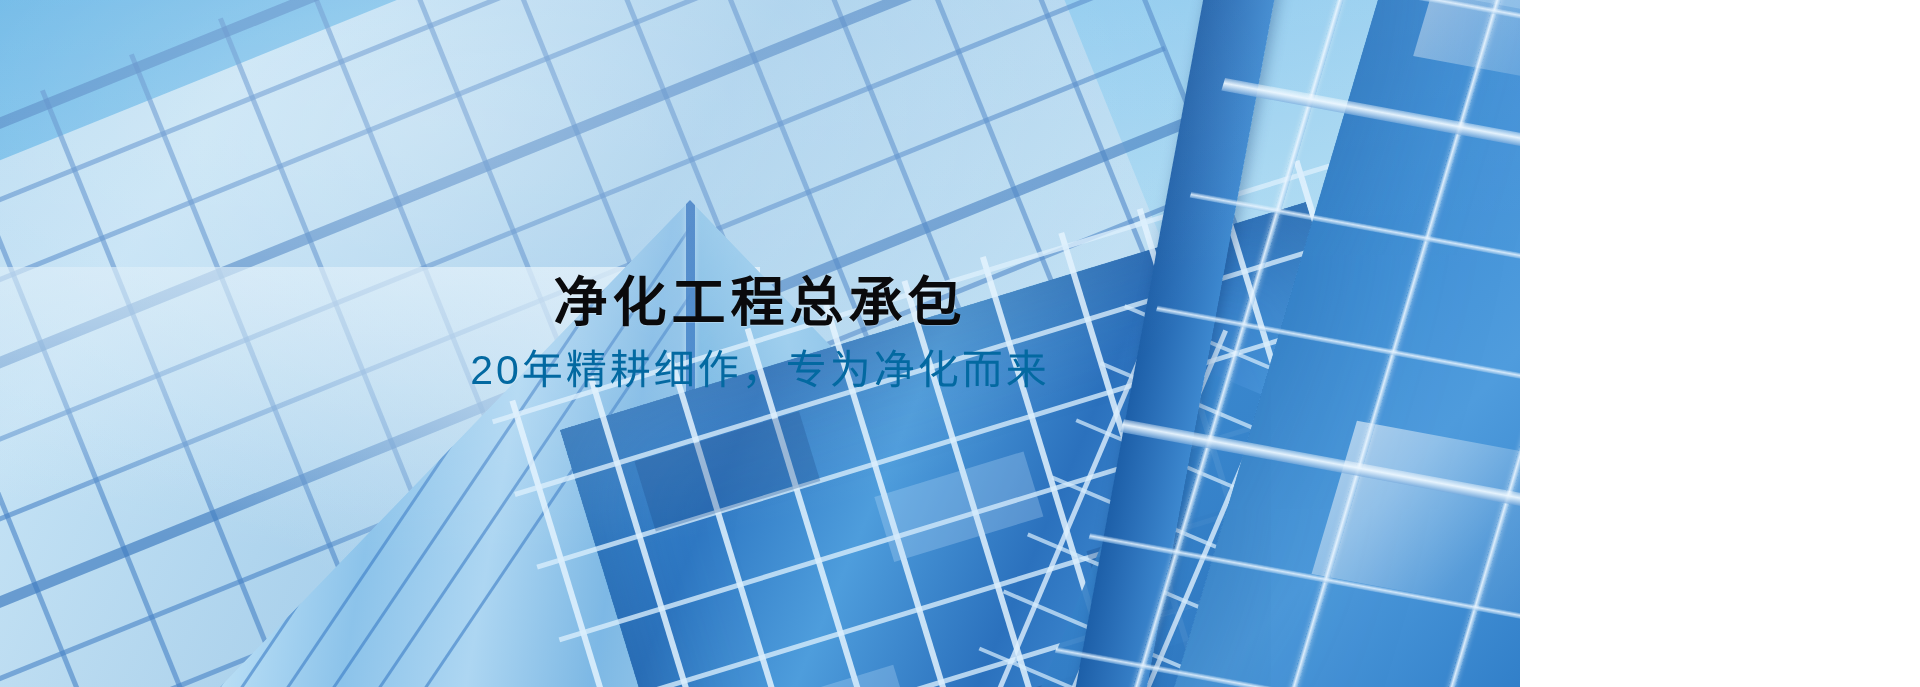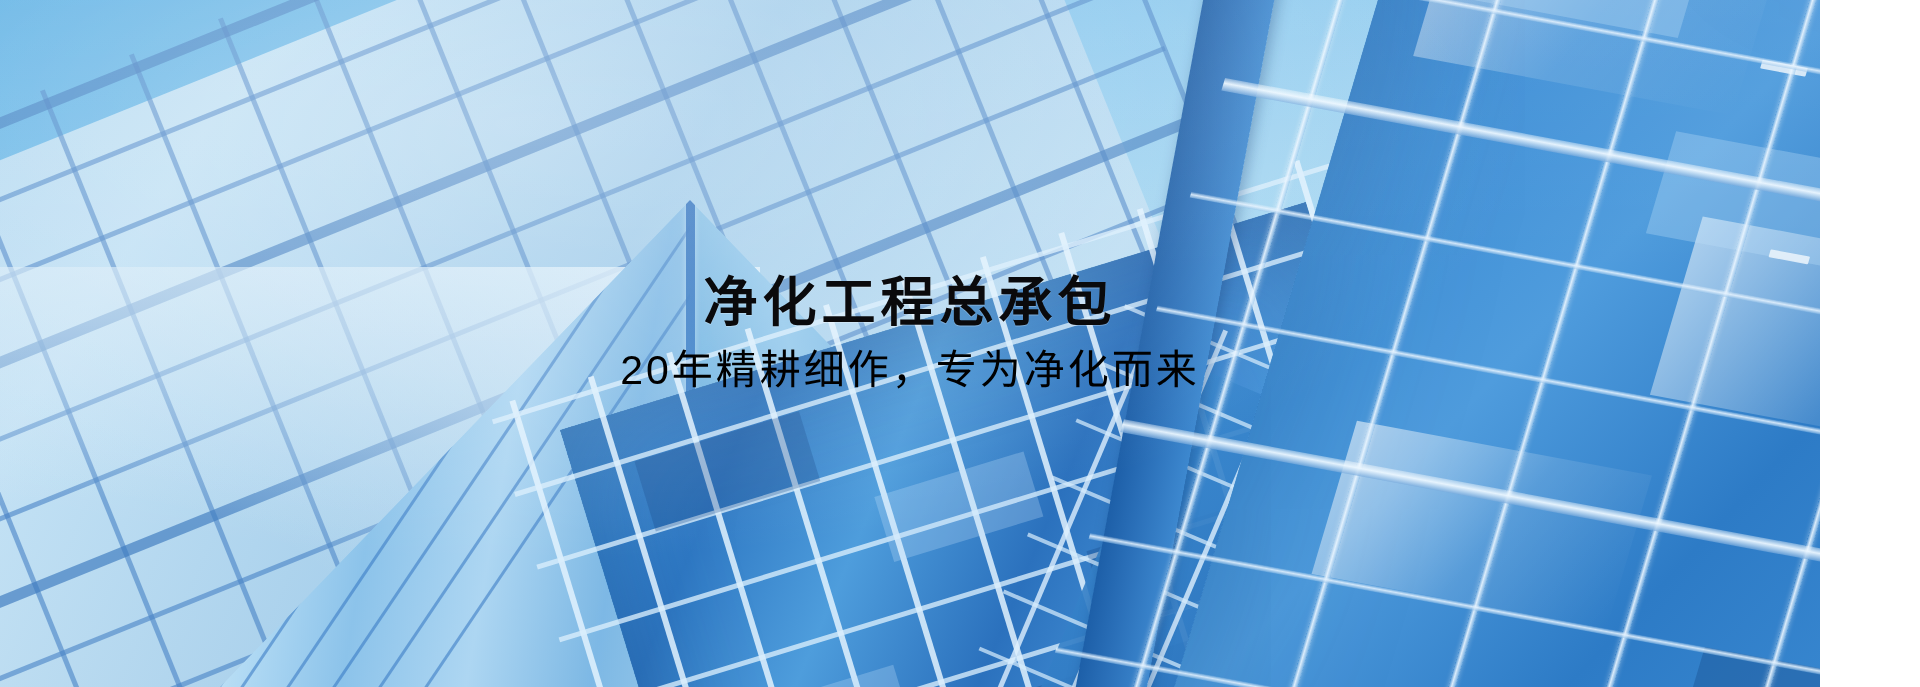--- a/index.html
+++ b/index.html
@@ -7,21 +7,21 @@
     margin: 0;
     padding: 0;
     background: #ffffff;
   }
   body {
     font-family: "Liberation Sans", "DejaVu Sans", sans-serif;
   }
 
   .banner {
     position: relative;
-    width: 1820px;
+    width: 1520px;
     height: 687px;
     overflow: hidden;
     background: #9ed3ee;
   }
 
   
   .sky {
     position: absolute;
     inset: 0;
     background:
@@ -292,21 +292,21 @@
     margin: 0;
     color: #0a0a0c;
     text-shadow: 0 1px 0 rgba(255,255,255,0.25);
   }
   .subline {
     font-size: 41px;
     font-weight: 400;
     letter-spacing: 3px;
     line-height: 1.3;
     margin: 12px 0 0 0;
-    color: #000000;
+    color: #0369a1;
   }
   .caption {
     font-size: 19px;
     font-weight: 400;
     letter-spacing: 1.6px;
     line-height: 1.4;
     margin: 10px 0 0 0;
     color: #0d0d10;
   }
 </style>

